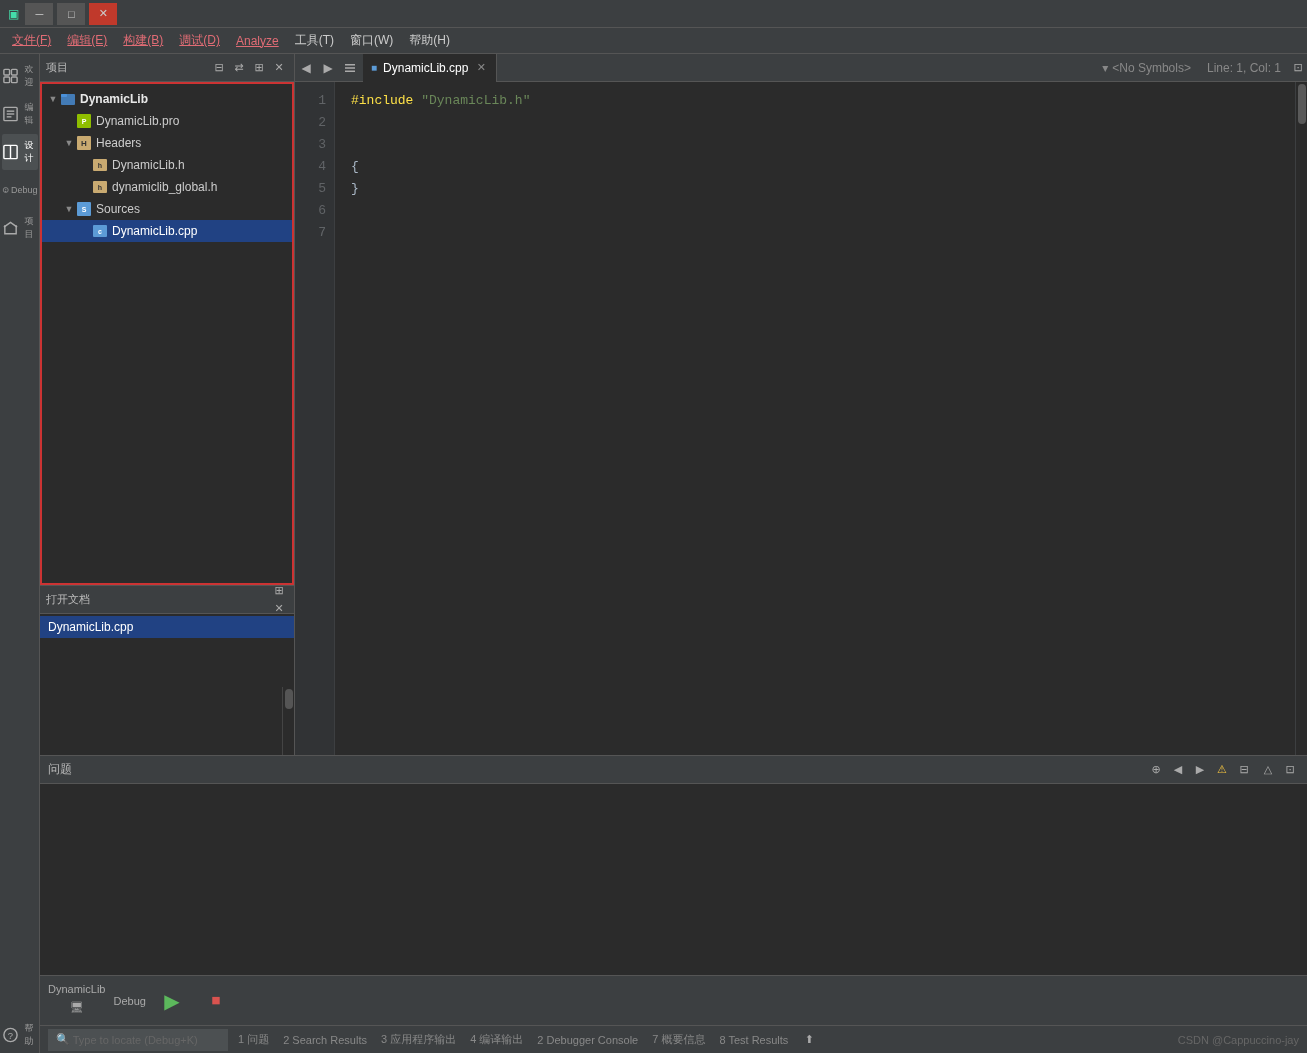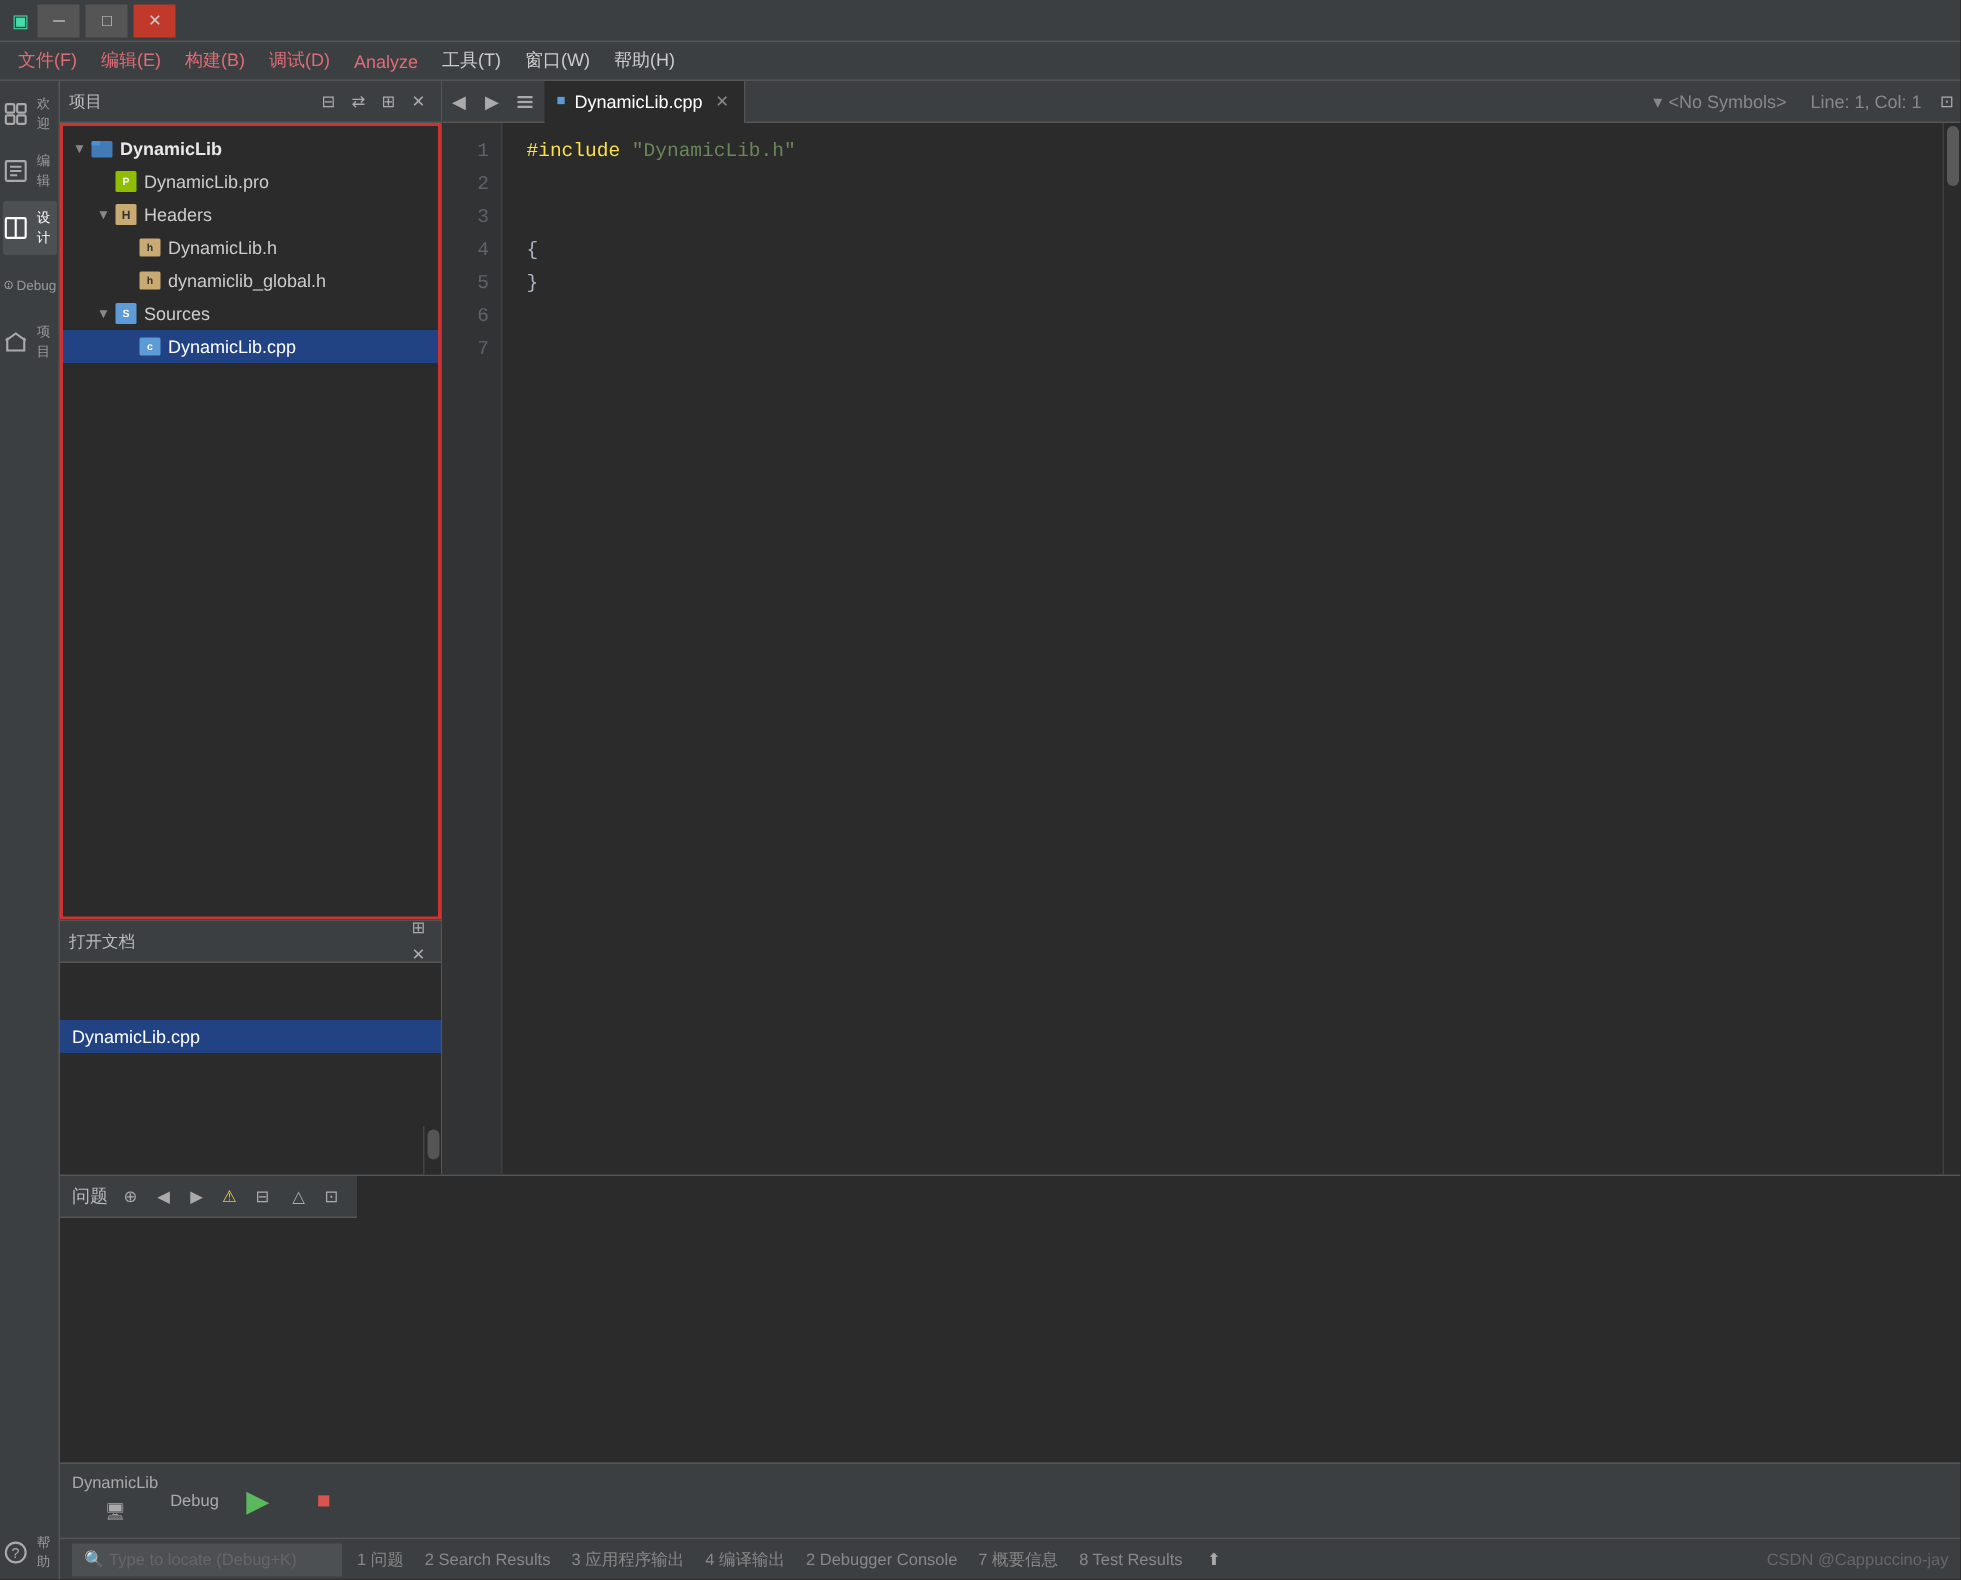--- a/index.html
+++ b/index.html
@@ -36,21 +36,21 @@
       color: #ccc;
       font-size: 12px;
     }
     .menu-item {
       padding: 2px 8px;
       cursor: pointer;
       height: 100%;
       display: flex;
       align-items: center;
     }
-    .menu-item.red { color: #e06c75; }
+    .menu-item.red { color: #e06c75; text-decoration: underline; }
 
     
     #main-layout {
       display: flex;
       height: calc(1053px - 28px - 26px);
     }
 
     
     #sidebar-icons {
       width: 40px;
@@ -167,21 +167,20 @@
     .icon-cpp { width: 14px; height: 12px; background: #5c9bd6; border-radius: 1px; display: flex; align-items: center; justify-content: center; font-size: 7px; color: #fff; font-weight: bold; }
 
     
     #open-docs-panel {
       height: 170px;
       background: #2b2b2b;
       border-top: 1px solid #555;
       display: flex;
       flex-direction: column;
       flex-shrink: 0;
-      gap: 36px;
     }
     #open-docs-header {
       height: 28px;
       background: #3c3f41;
       display: flex;
       align-items: center;
       padding: 0 6px;
       border-bottom: 1px solid #555;
       gap: 4px;
     }
@@ -314,25 +313,25 @@
     #editor-scrollbar-thumb {
       width: 8px;
       height: 40px;
       background: #5a5a5a;
       margin: 2px auto;
       border-radius: 4px;
     }
 
     
     #issues-panel {
-      height: 192px;
+      height: 220px;
       background: #2b2b2b;
       border-top: 1px solid #555;
       display: flex;
-      flex-direction: row;
+      flex-direction: column;
       flex-shrink: 0;
     }
     #issues-header {
       height: 28px;
       background: #3c3f41;
       display: flex;
       align-items: center;
       padding: 0 8px;
       border-bottom: 1px solid #555;
       gap: 6px;

